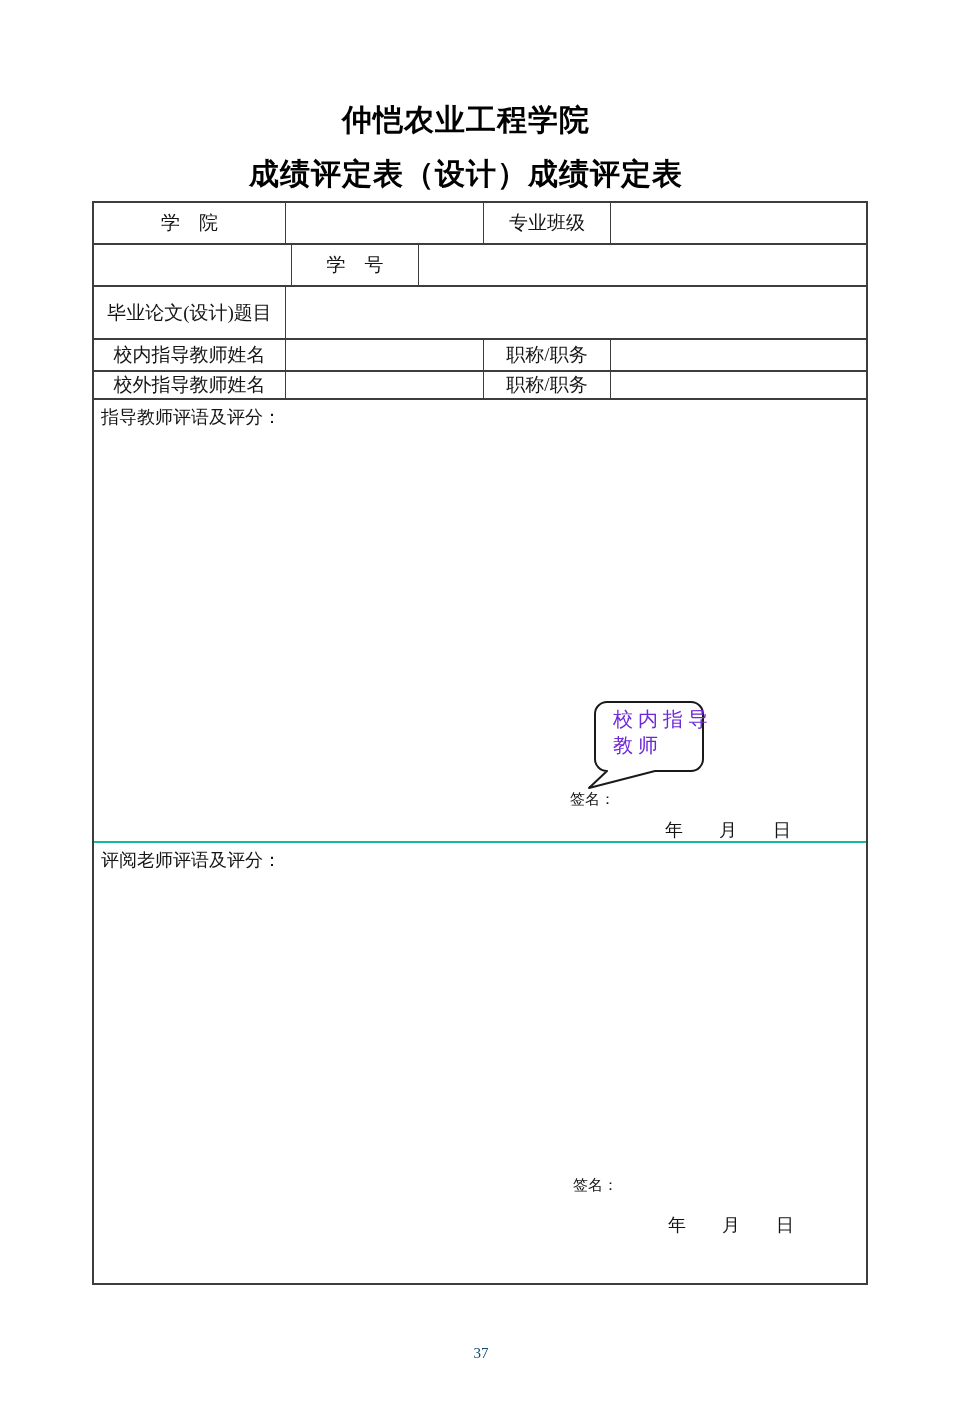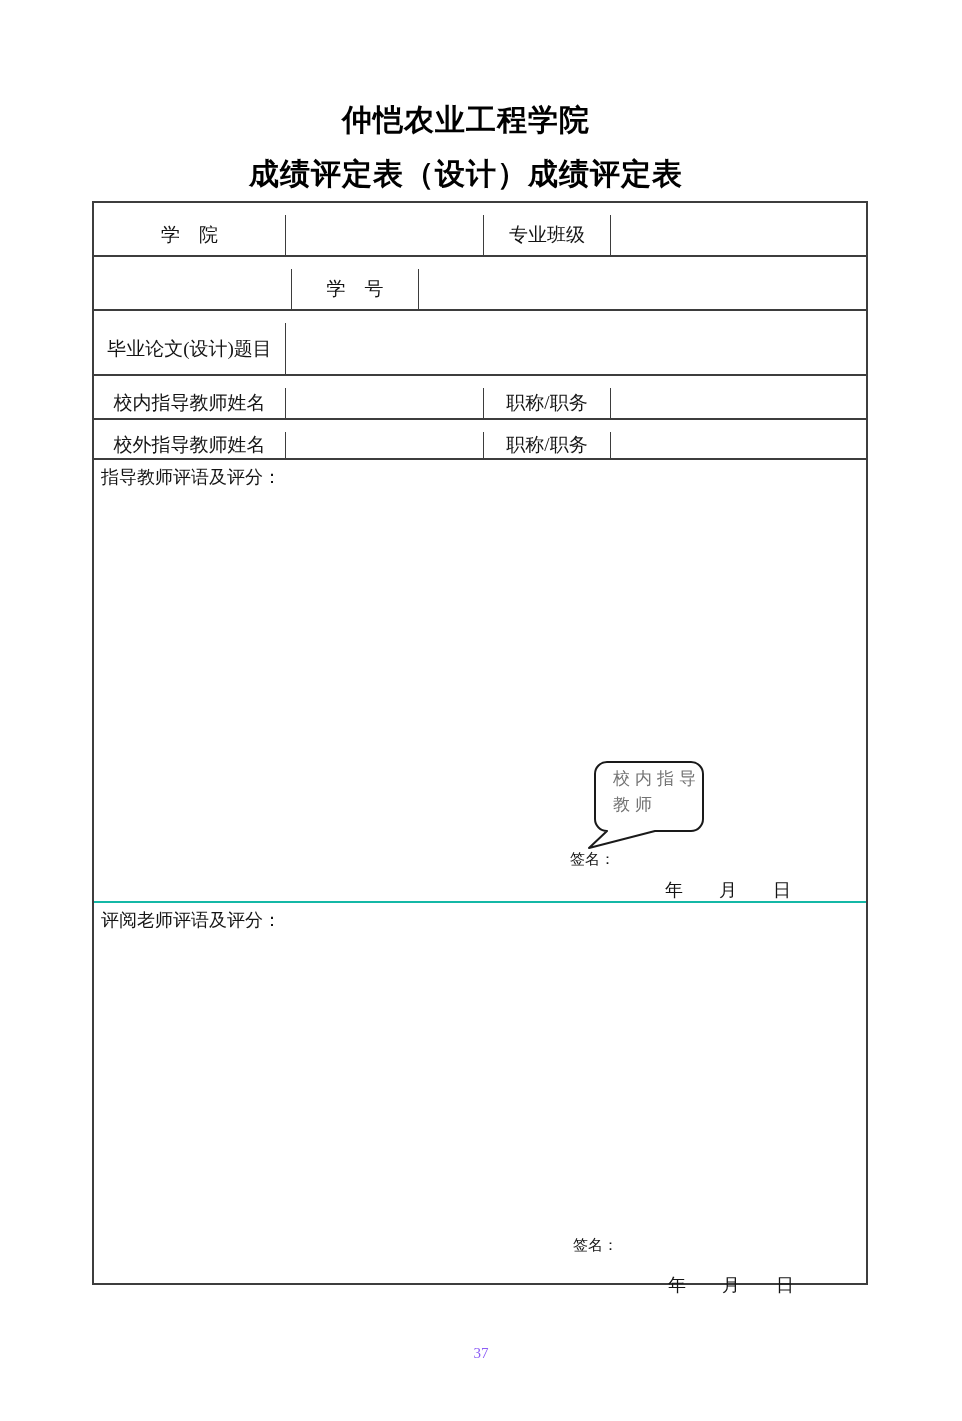--- a/index.html
+++ b/index.html
@@ -28,21 +28,20 @@
     width:776px; height:1084px;
     border:2px solid #3d3d3d;
     box-sizing:border-box;
     display:flex; flex-direction:column;
   }
   .trow {
     display:flex;
     border-bottom:2px solid #3d3d3d;
     box-sizing:border-box;
     flex:0 0 auto;
-    margin-top:12px;
   }
   .cell {
     box-sizing:border-box;
     display:flex; align-items:center; justify-content:center;
     font-size:19px;
     white-space:pre;
     overflow:hidden;
   }
   .cell.vline { border-right:1.5px solid #3d3d3d; }
   .w-label1 { width:192px; }
@@ -62,35 +61,35 @@
     font-size:18px; white-space:pre;
   }
   .comment-area {
     position:absolute; left:0; top:34px; right:0; bottom:120px;
   }
 
   .bubble-svg { position:absolute; left:489px; top:296px; }
   .bubble-text {
     position:absolute; left:519px; top:306px;
     width:92px;
-    font-size:17px; letter-spacing:5px; line-height:26px;
-    color:#737373;
+    font-size:20px; letter-spacing:5px; line-height:26px;
+    color:#6d28d9;
     white-space:pre;
   }
 
   .sign-label { position:absolute; font-size:15px; white-space:pre; }
   .s1-sign { left:476px; top:390px; }
   .s2-sign { left:479px; top:333px; }
   .date-line { position:absolute; font-size:18px; white-space:pre; }
   .s1-date { left:571px; top:418px; }
   .s2-date { left:574px; top:370px; }
 
   .page-number {
     position:absolute; left:0; top:1345px; width:962px;
-    text-align:center; font-size:15px; color:#8b5cf6;
+    text-align:center; font-size:15px; color:#0c4a6e;
   }
 </style>
 </head>
 <body>
 
 <div class="page">
 
   <div class="title title1">仲恺农业工程学院</div>
   <div class="title title2">成绩评定表（设计）成绩评定表</div>
 

